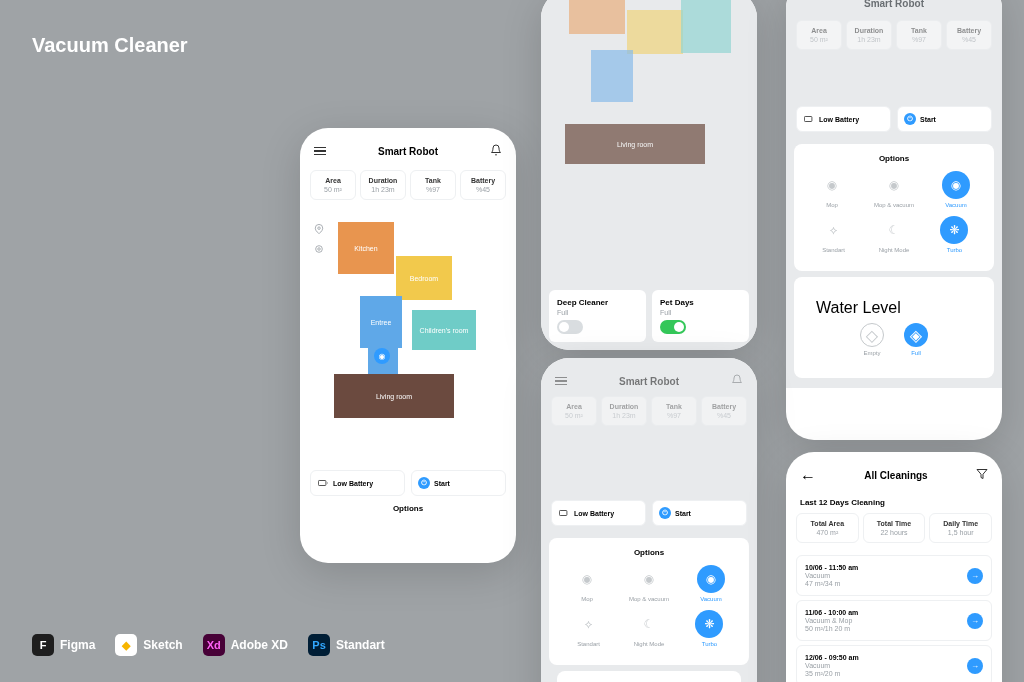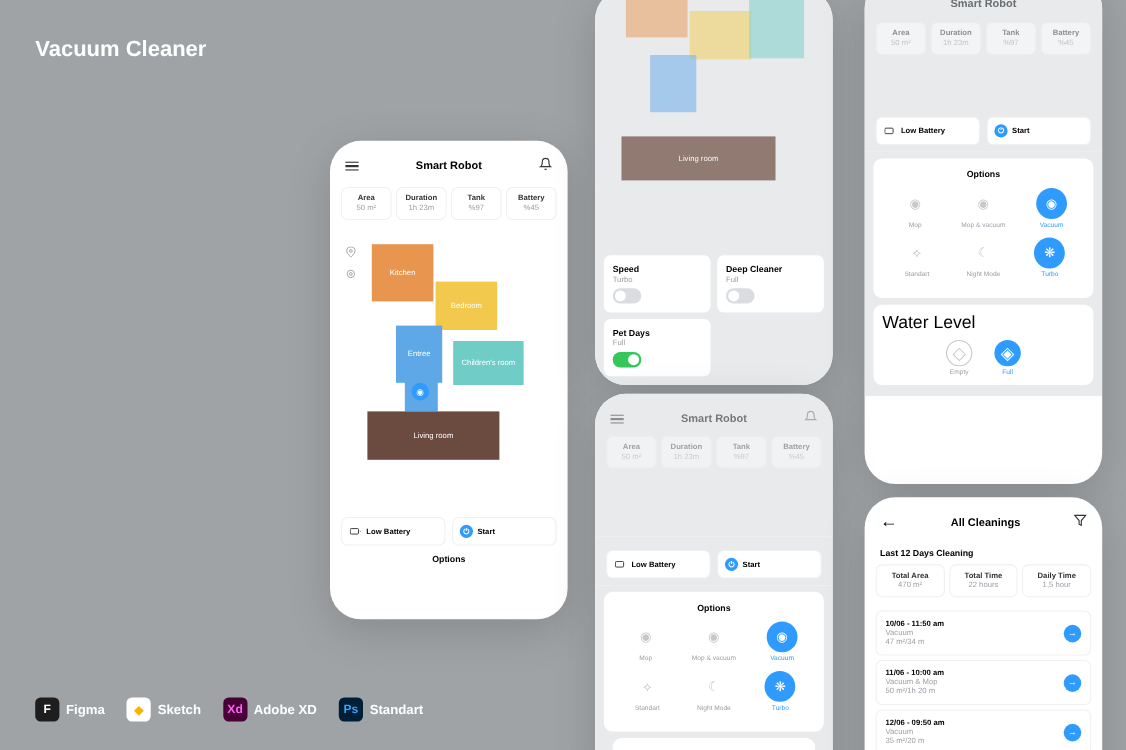--- a/index.html
+++ b/index.html
@@ -66,21 +66,21 @@
 .opt-section { background: #e8eaec; padding: 6px 8px 10px; }
 .opt-card { background: #fff; border-radius: 8px; padding: 10px; }
 .opt-card .ottl { text-align: center; font-size: 8px; font-weight: 700; margin-bottom: 8px; }
 .opt-row { display: flex; justify-content: space-around; margin-bottom: 8px; }
 .opt-item { text-align: center; }
 .opt-circ { width: 28px; height: 28px; border-radius: 50%; display: flex; align-items: center; justify-content: center; margin: 0 auto 3px; font-size: 12px; }
 .opt-circ.sel { background: #2f9bff; color: #fff; }
 .opt-circ.unsel { color: #c5c9cc; }
 .opt-item .olbl { font-size: 6px; color: #9aa0a6; }
 .opt-item.sel .olbl { color: #2f9bff; }
-.water-card { background: #fff; border-radius: 8px; padding: 8px; margin-top: 6px; }
+.water-card { background: #fff; border-radius: 8px; padding: 22px; margin-top: 6px; }
 .water-row { display: flex; justify-content: center; gap: 20px; margin-top: 6px; }
 .water-drop { text-align: center; }
 .water-drop .drop { width: 24px; height: 24px; border-radius: 50%; display: flex; align-items: center; justify-content: center; margin: 0 auto 3px; }
 .water-drop.sel .drop { background: #2f9bff; color: #fff; }
 .water-drop.unsel .drop { border: 1px solid #c5c9cc; color: #c5c9cc; }
 
 
 .p4 { left: 541px; top: 358px; width: 216px; height: 360px; }
 .p4 .faded-top4 { background: #e8eaec; padding-top: 14px; height: 130px; position: relative; }
 .p4 .faded-top4 .hdr4 { display: flex; align-items: center; justify-content: space-between; padding: 0 14px; opacity: 0.5; }
@@ -194,25 +194,20 @@
   <div class="rooms-faded">
     <div style="position:absolute;left:28px;top:-8px;width:56px;height:52px;background:#e8954f;opacity:.7"></div>
     <div style="position:absolute;left:86px;top:20px;width:56px;height:44px;background:#f2c94c;opacity:.7"></div>
     <div style="position:absolute;left:140px;top:5px;width:50px;height:58px;background:#6fccc7;opacity:.7"></div>
     <div style="position:absolute;left:50px;top:60px;width:42px;height:52px;background:#5fa8e8;opacity:.7"></div>
     <div class="living-faded">Living room</div>
   </div>
   <div class="mode-panel">
     <div class="mode-grid" id="modes">
         <div class="mode-card">
-          <div class="mlbl">Speed</div>
-          <div class="mval">Turbo</div>
-          <div class="toggle off"></div>
-        </div>
-        <div class="mode-card">
           <div class="mlbl">Deep Cleaner</div>
           <div class="mval">Full</div>
           <div class="toggle off"></div>
         </div>
         <div class="mode-card">
           <div class="mlbl">Pet Days</div>
           <div class="mval">Full</div>
           <div class="toggle on"></div>
         </div>
       </div>

